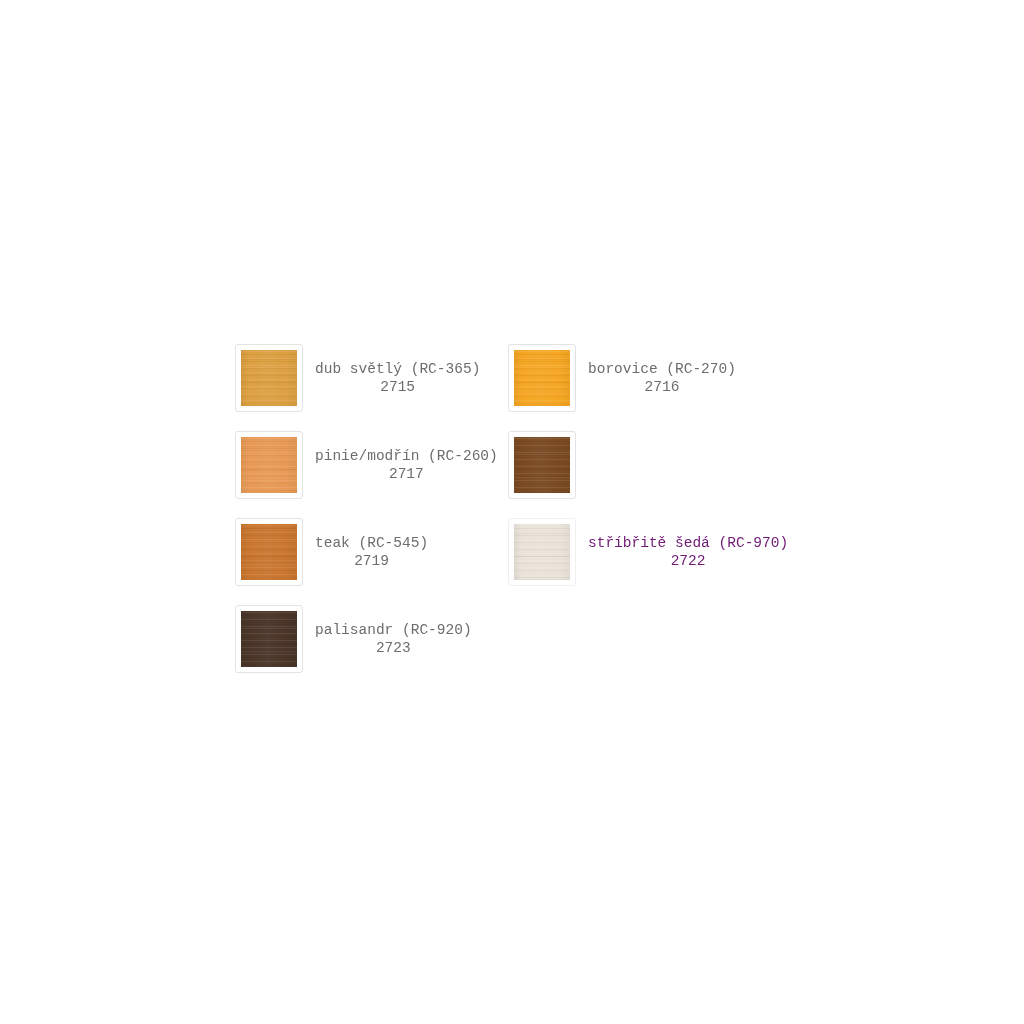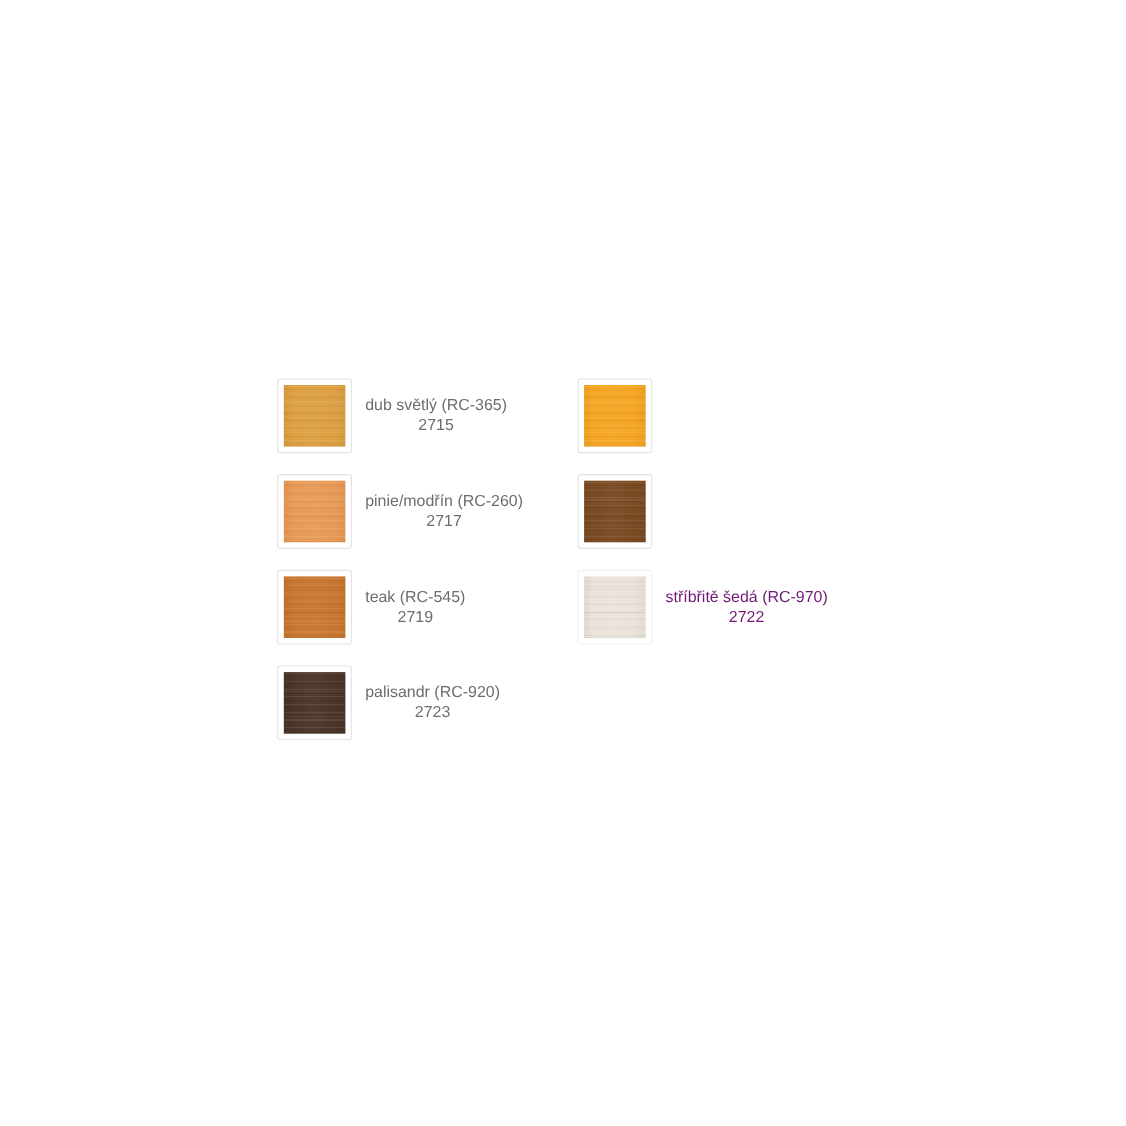--- a/index.html
+++ b/index.html
@@ -11,26 +11,27 @@
   body {
     width: 1024px;
     height: 1024px;
     overflow: hidden;
     font-family: "Liberation Sans", "DejaVu Sans", sans-serif;
     -webkit-font-smoothing: antialiased;
   }
 
   #swatch-grid {
     position: absolute;
-    left: 252px;
+    left: 235px;
     top: 344px;
     width: 546px;
     display: grid;
     grid-template-columns: 273px 273px;
     grid-auto-rows: 87px;
+    font-family: Liberation Mono, monospace;
   }
 
   .swatch-item {
     display: flex;
     align-items: flex-start;
     gap: 0;
     height: 87px;
   }
 
   
@@ -130,20 +131,24 @@
     </div>
     <div class="swatch-label">
       <span class="swatch-name">dub světlý (RC-365)</span>
       <span class="swatch-code">2715</span>
     </div>
   </div>
     <div class="swatch-item">
     <div class="swatch-frame">
       <div class="swatch-color" style="background-color: rgb(245, 166, 35);"></div>
     </div>
+    <div class="swatch-label">
+      <span class="swatch-name">borovice (RC-270)</span>
+      <span class="swatch-code">2716</span>
+    </div>
   </div>
     <div class="swatch-item">
     <div class="swatch-frame">
       <div class="swatch-color" style="background-color: rgb(232, 154, 86);"></div>
     </div>
     <div class="swatch-label">
       <span class="swatch-name">pinie/modřín (RC-260)</span>
       <span class="swatch-code">2717</span>
     </div>
   </div>

